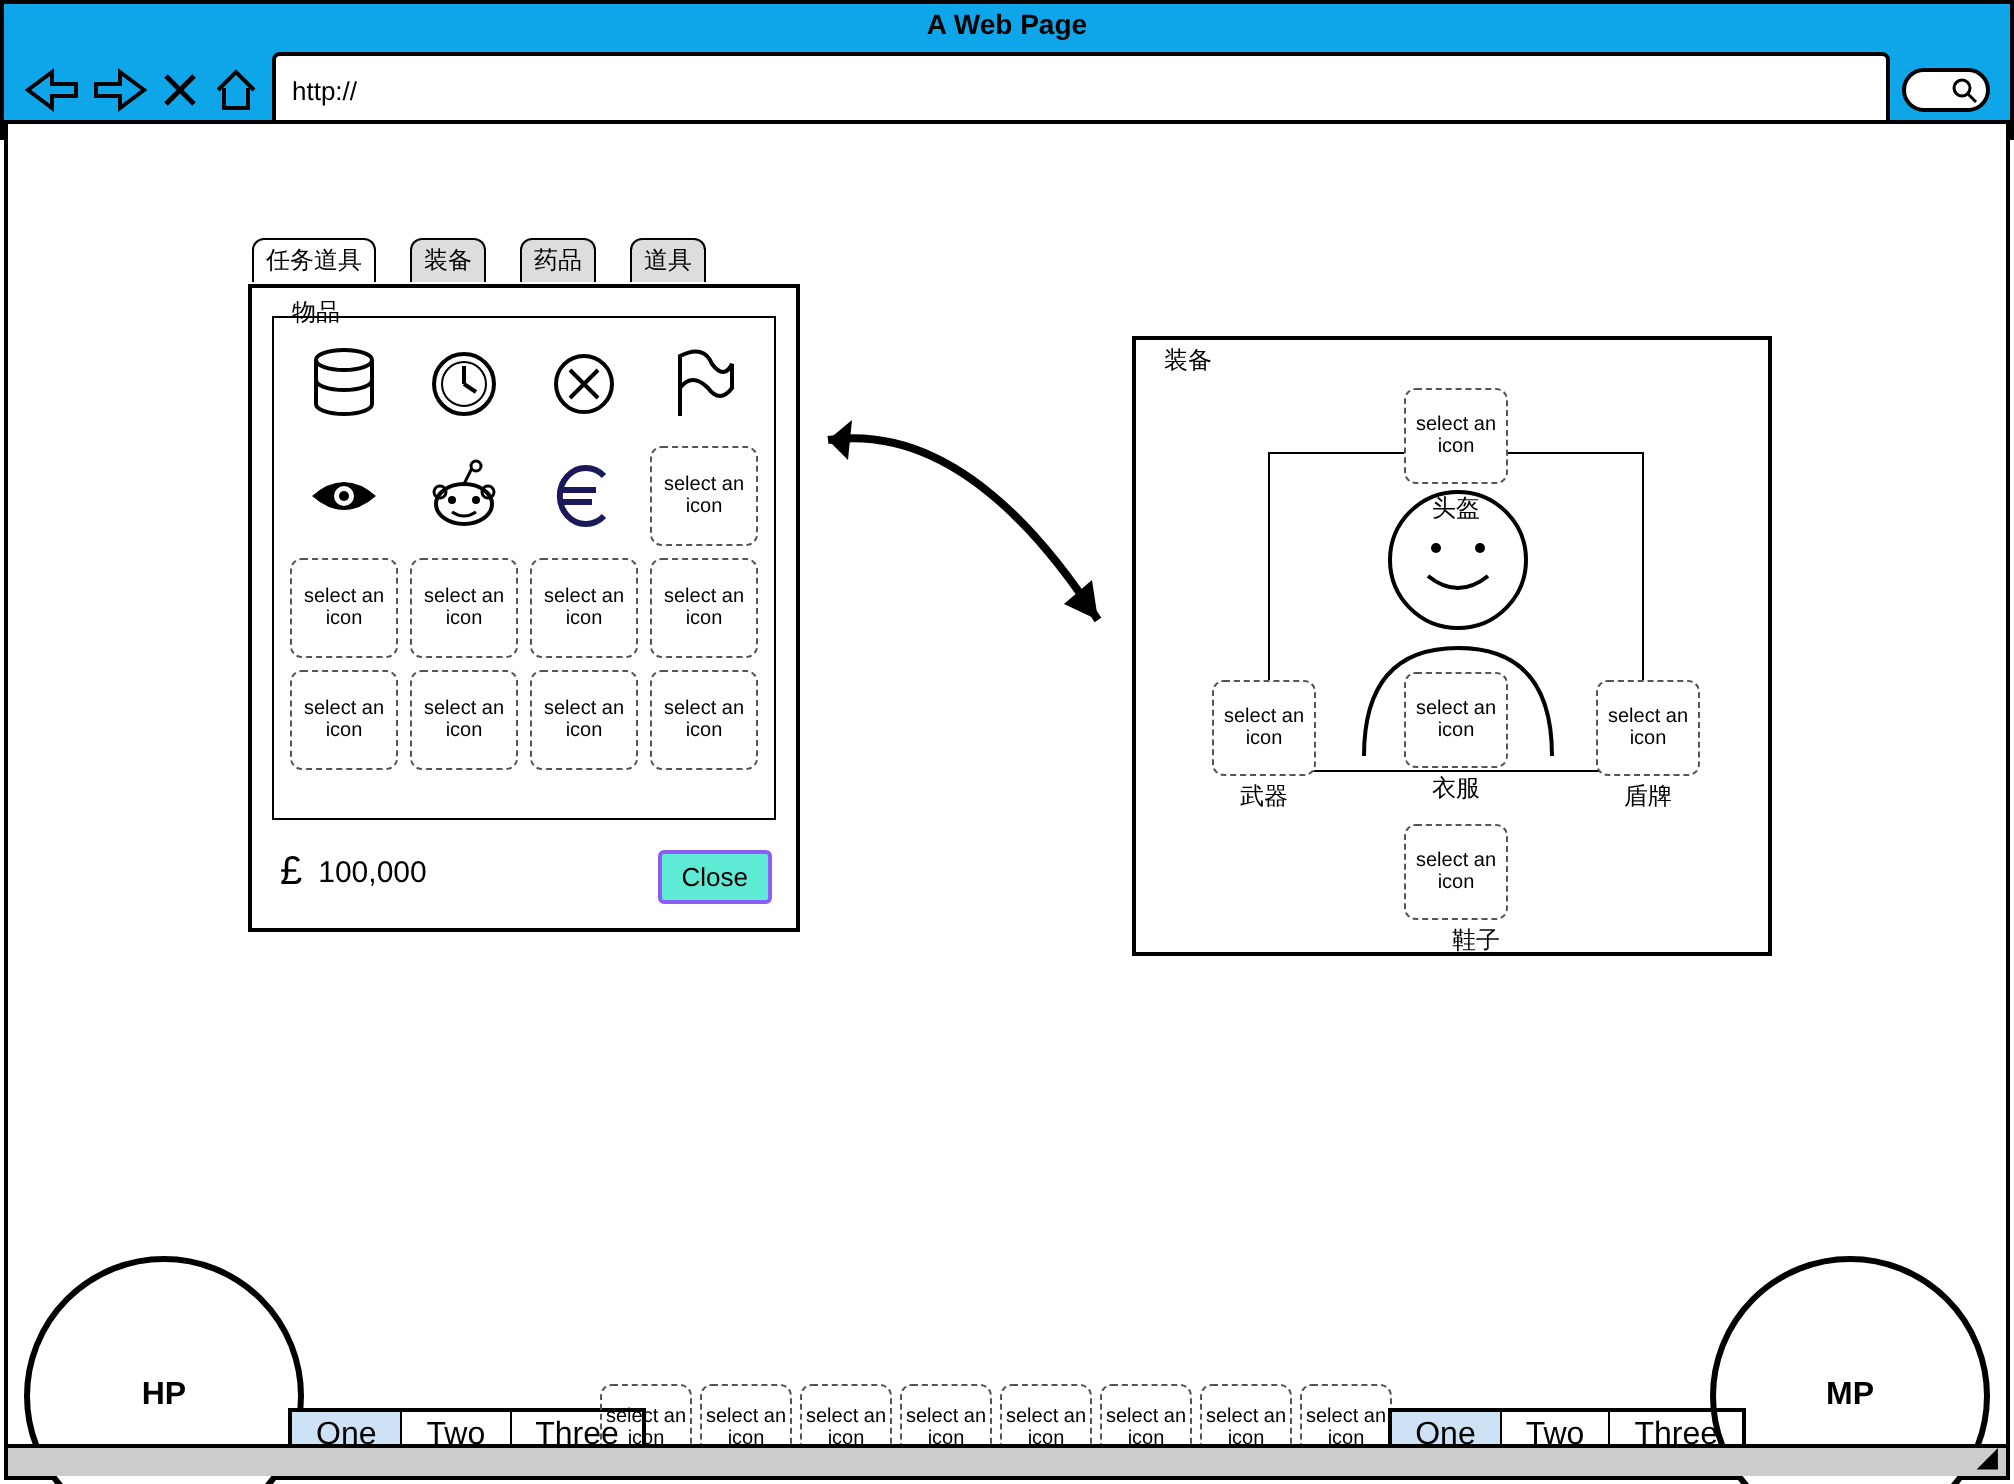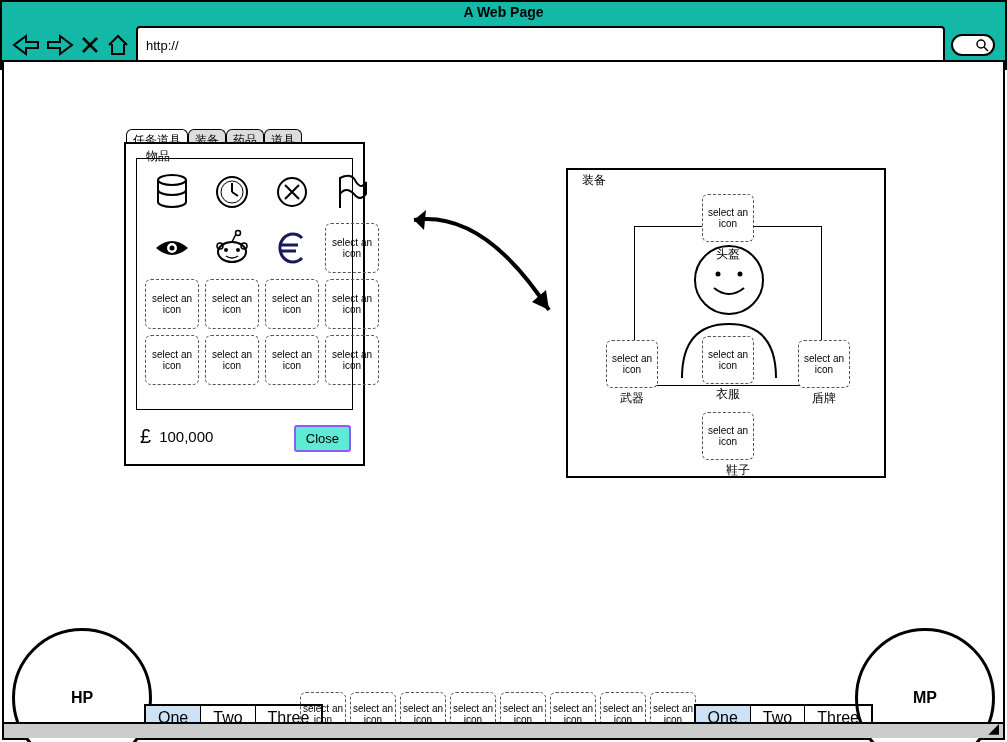--- a/index.html
+++ b/index.html
@@ -1,34 +1,34 @@
 <!DOCTYPE html>
 <html><head>
 <meta charset="utf-8">
 <style>
 * { box-sizing: border-box; margin: 0; padding: 0; }
 body { font-family: "Comic Sans MS", cursive, sans-serif; background: #fff; width: 1007px; height: 742px; position: relative; overflow: hidden; }
 
 
-.browser-chrome { background: #14b8a6; border: 2px solid #000; }
+.browser-chrome { background: #0ea5e9; border: 2px solid #000; }
 .title-bar { text-align: center; font-size: 14px; padding: 2px; font-weight: bold; }
 .toolbar { display: flex; align-items: center; padding: 4px 10px; gap: 6px; }
 .nav-arrow-icon { width: 28px; height: 22px; }
 .url-bar { flex: 1; background: #fff; border: 2px solid #000; border-radius: 4px; padding: 3px 8px; font-size: 13px; height: 38px; }
 .search-lozenge { width: 44px; height: 22px; border: 2px solid #000; border-radius: 11px; background: #fff; display: flex; align-items: center; justify-content: flex-end; padding-right: 4px; }
 
 
 .page { position: absolute; top: 60px; left: 2px; right: 2px; bottom: 2px; background: #fff; border: 2px solid #000; }
 
 
-.tab-strip { position: absolute; top: 67px; left: 122px; display: flex; gap: 0; text-decoration: underline; }
+.tab-strip { position: absolute; top: 57px; left: 122px; display: flex; gap: 17px; }
 .tab { background: #ddd; border: 1.5px solid #000; border-bottom: none; padding: 2px 6px; font-size: 12px; border-radius: 6px 6px 0 0; cursor: pointer; }
 .tab.active { background: #fff; }
 
-.inventory-panel { position: absolute; top: 80px; left: 120px; width: 241px; height: 324px; border: 2px solid #000; background: #fff; }
+.inventory-panel { position: absolute; top: 80px; left: 120px; width: 276px; height: 324px; border: 2px solid #000; background: #fff; }
 .inventory-legend { position: absolute; top: 4px; left: 16px; font-size: 12px; background: #fff; padding: 0 4px; }
 .inventory-inner { position: absolute; top: 14px; left: 10px; right: 10px; bottom: 54px; border: 1.5px solid #000; }
 .item-grid { display: grid; grid-template-columns: repeat(4, 1fr); gap: 6px; padding: 8px; }
 .item-slot { width: 54px; height: 50px; border: 1.5px dashed #555; border-radius: 6px; display: flex; align-items: center; justify-content: center; text-align: center; font-size: 10px; line-height: 1.1; cursor: pointer; }
 .item-slot.filled { border-style: solid; border: none; }
 .item-slot svg { width: 40px; height: 40px; }
 
 .currency-row { position: absolute; left: 14px; bottom: 16px; display: flex; align-items: center; gap: 8px; font-size: 15px; }
 .close-btn { position: absolute; right: 12px; bottom: 12px; border: 2px solid #8b5cf6; background: #5eead4; padding: 4px 10px; font-family: inherit; font-size: 13px; cursor: pointer; border-radius: 3px; }
 

